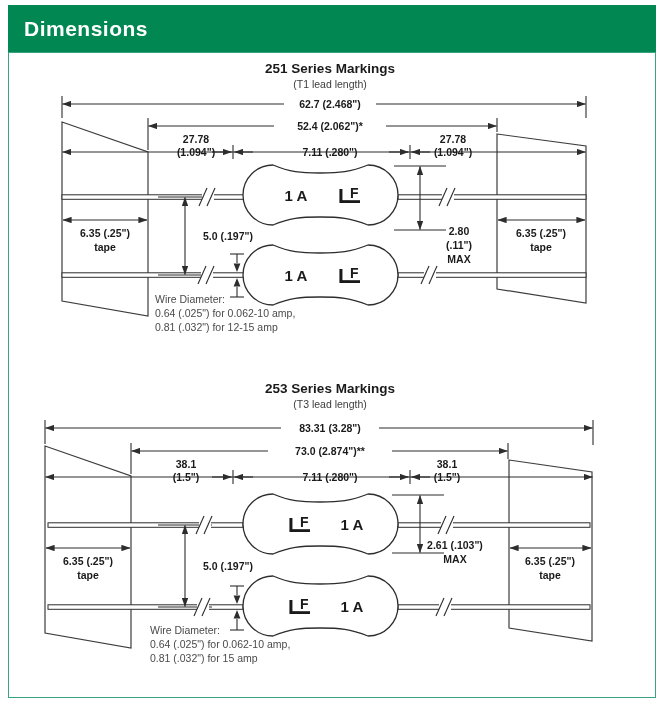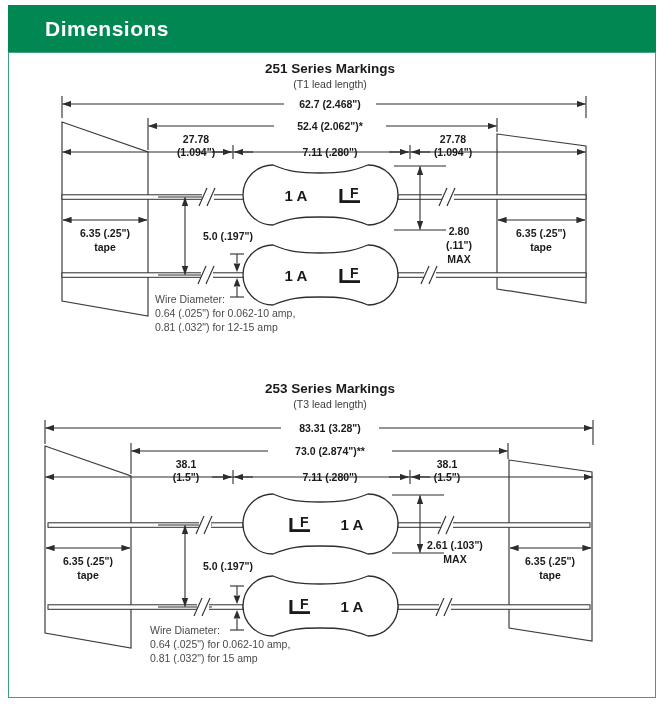--- a/index.html
+++ b/index.html
@@ -1,20 +1,20 @@
 <!DOCTYPE html>
 <html><head>
 <meta charset="utf-8">
 <style>
   html,body{margin:0;padding:0;background:#ffffff;}
   .page{position:relative;width:665px;height:710px;background:#fff;overflow:hidden;
         font-family:"Liberation Sans",sans-serif;}
   .header-bar{position:absolute;left:8px;top:5px;width:648px;height:47px;background:#008752;
         display:flex;align-items:center;}
-  .header-bar span{color:#ffffff;font-weight:bold;font-size:21px;letter-spacing:.5px;padding-left:37px;}
+  .header-bar span{color:#ffffff;font-weight:bold;font-size:21px;letter-spacing:.5px;padding-left:16px;}
   .content-border{position:absolute;left:8px;top:52px;width:646px;height:644px;
         border:1.5px solid #3aa183;background:transparent;}
   svg{position:absolute;left:0;top:0;}
   .ln{stroke:#2d2d2d;stroke-width:1.1;fill:none;}
   .tape{fill:none;stroke:#3d3d3d;stroke-width:1.2;}
   .wire{fill:#ffffff;stroke:#2d2d2d;stroke-width:1;}
   .fuse{fill:#ffffff;stroke:#2d2d2d;stroke-width:1.3;}
   .bg{fill:#ffffff;stroke:none;}
   .ah{fill:#2d2d2d;stroke:none;}
   text{fill:#1a1a1a;}

